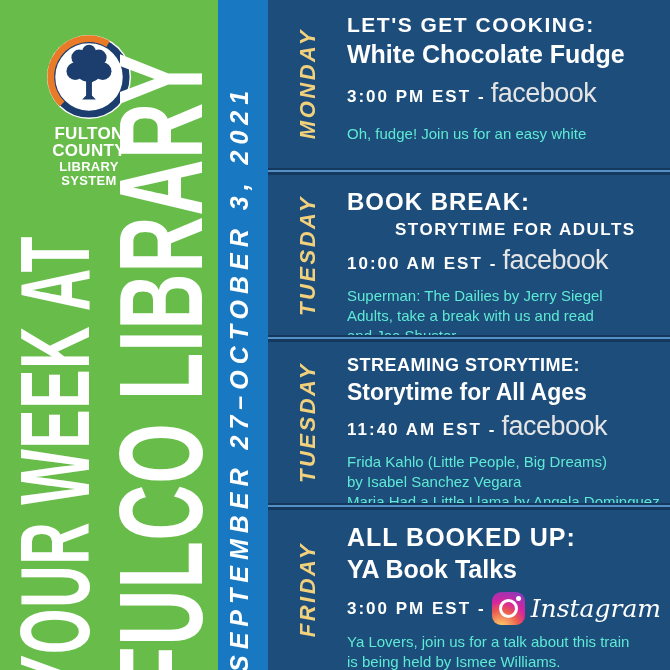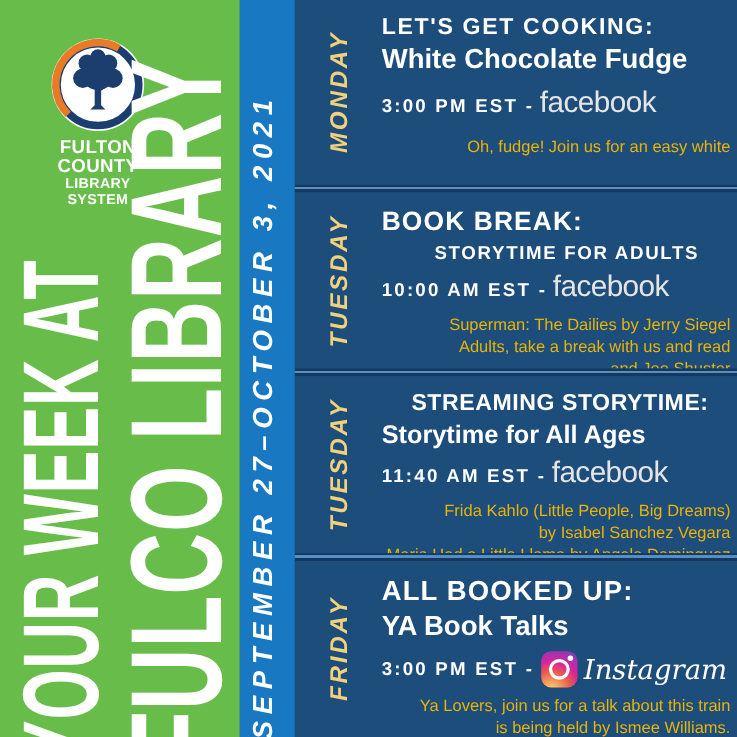--- a/index.html
+++ b/index.html
@@ -45,37 +45,37 @@
     writing-mode:vertical-rl;transform:rotate(180deg);
     font-style:italic;font-weight:bold;font-size:22px;letter-spacing:2.5px;
     color:#f2d17d;
   }
   .content{flex:1;padding:13px 6px 0 0;overflow:hidden;}
   .title,.subtitle{color:#ffffff;font-weight:bold;white-space:nowrap;}
   .p1 .title{font-size:21px;letter-spacing:1.5px;}
   .p1 .subtitle{font-size:25px;margin-top:3px;}
   .p2 .title{font-size:24px;letter-spacing:1px;}
   .p2 .subtitle{font-size:17px;letter-spacing:1.5px;margin-top:4px;margin-left:48px;}
-  .p3 .title{font-size:21px;letter-spacing:0.5px;margin-left:27px;}
+  .p3 .title{font-size:18px;letter-spacing:0.5px;}
   .p3 .subtitle{font-size:23px;margin-top:3px;}
   .p4 .title{font-size:25px;letter-spacing:1px;}
   .p4 .subtitle{font-size:25px;margin-top:3px;}
   .timerow{display:flex;align-items:center;margin-top:8px;color:#fff;}
   .p1 .timerow{margin-top:12px;}
   .time{font-weight:bold;font-size:17px;letter-spacing:2px;}
   .dash{font-weight:bold;font-size:17px;margin:0 7px;}
   .fb-word{color:#e5e5e5;font-weight:normal;font-size:27px;letter-spacing:-0.5px;position:relative;top:-3px;}
   .ig-icon{
     width:33px;height:33px;flex:none;border-radius:9px;position:relative;margin:0 6px 0 1px;
     background:radial-gradient(circle at 28% 110%,#fdc468 8%,#e95950 42%,#d6249f 62%,#8a3ab9 92%);
   }
   .ig-icon::before{content:"";position:absolute;left:7px;top:7px;right:7px;bottom:7px;border:3px solid #fff;border-radius:50%;}
   .ig-icon::after{content:"";position:absolute;right:4px;top:4px;width:5px;height:5px;border-radius:50%;background:#fff;}
   .ig-word{font-family:"DejaVu Serif",cursive;font-style:italic;font-size:25px;color:#fff;white-space:nowrap;}
-  .desc{margin-top:7px;color:#eab308;font-size:15px;line-height:1.32;text-align:right;}
+  .desc{margin-top:7px;color:#5eead4;font-size:15px;line-height:1.32;}
   .p1 .desc{margin-top:12px;}
   .desc div{white-space:nowrap;}
 </style>
 </head>
 <body>
 
 <div class="canvas">
 
   <div class="green-band"></div>
   <div class="blue-band"></div>

